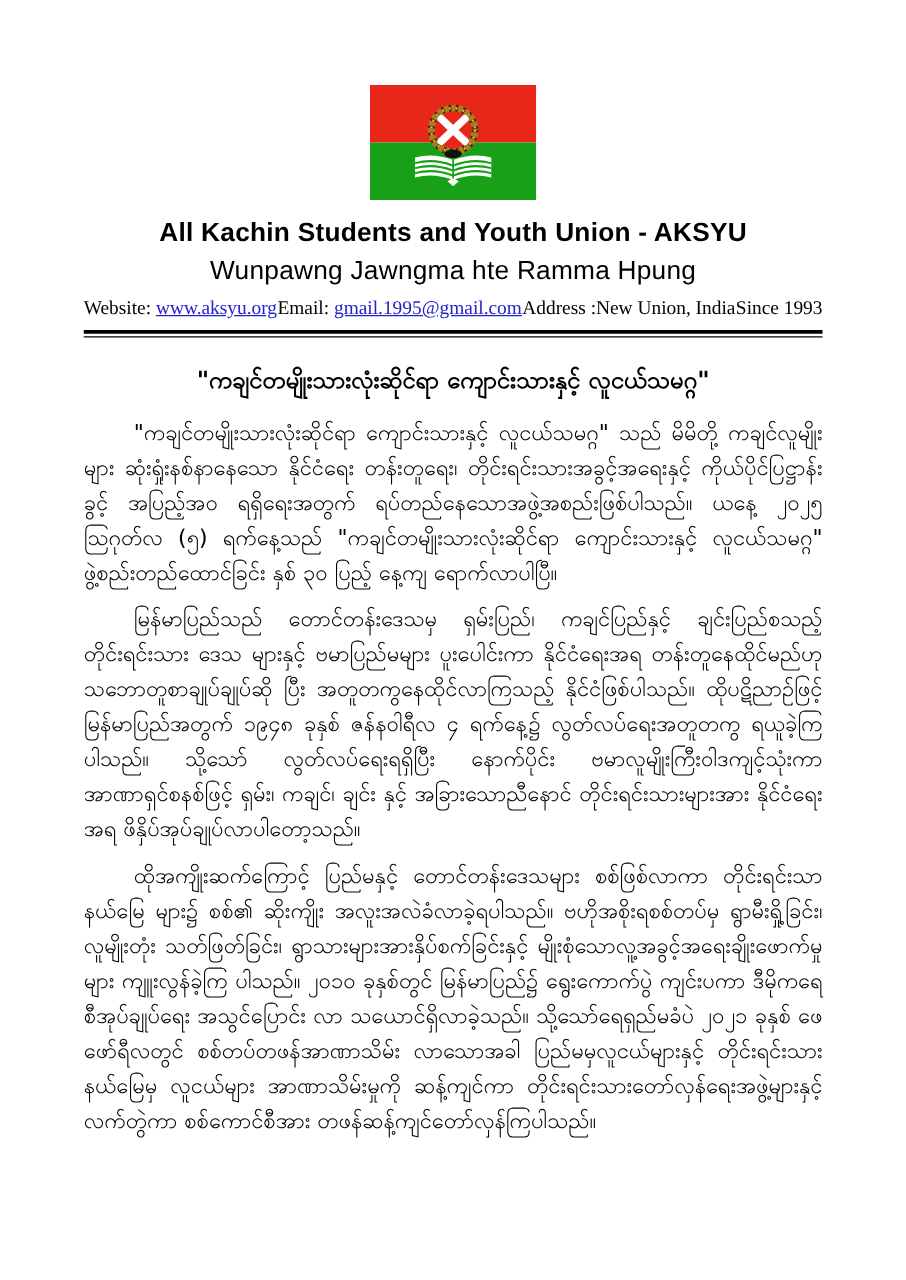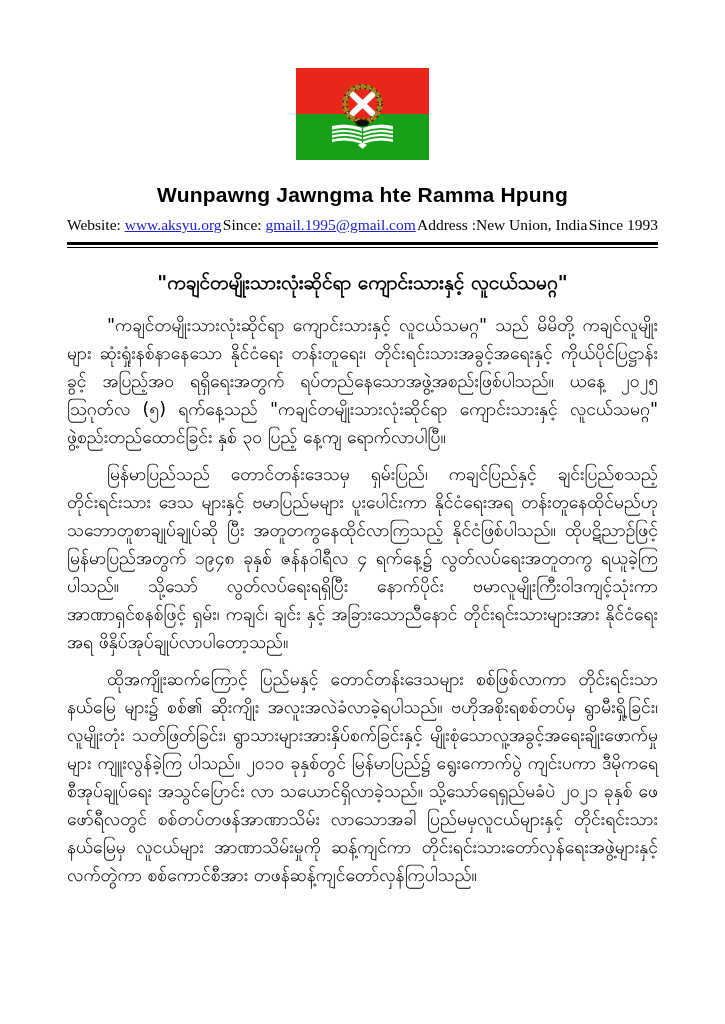--- a/index.html
+++ b/index.html
@@ -30,24 +30,24 @@
   .org-title {
     margin: 13px 0 0 0;
     font-family: "Liberation Sans", "DejaVu Sans", sans-serif;
     font-size: 21px;
     font-weight: bold;
     text-align: center;
     line-height: 27px;
     letter-spacing: 0.2px;
   }
   .org-subtitle {
-    margin: 21px 0 0 0;
+    margin: 3px 0 0 0;
     font-family: "Liberation Sans", "DejaVu Sans", sans-serif;
     font-size: 21px;
-    font-weight: bold;
+    font-weight: normal;
     text-align: center;
     line-height: 27px;
     letter-spacing: 0.2px;
   }
   .contact-line {
     margin-top: 7px;
     font-family: "Liberation Serif", "DejaVu Serif", serif;
     font-size: 15.5px;
     line-height: 20px;
     display: flex;
@@ -122,29 +122,30 @@
         <path d="M36,58 Q51,54 66.5,60 Q82,54 97,58 L97,74 Q82,70 66.5,76 Q51,70 36,74 Z" fill="#ffffff"></path>
         <path d="M36,62.5 Q51,58.5 66.5,64.5 Q82,58.5 97,62.5" fill="none" stroke="#18a018" stroke-width="1.6"></path>
         <path d="M36,66.5 Q51,62.5 66.5,68.5 Q82,62.5 97,66.5" fill="none" stroke="#18a018" stroke-width="1.6"></path>
         <path d="M36,70.5 Q51,66.5 66.5,72.5 Q82,66.5 97,70.5" fill="none" stroke="#18a018" stroke-width="1.6"></path>
         <path d="M66.5,60 L66.5,76" stroke="#18a018" stroke-width="1.4"></path>
         <path d="M62,77 L66.5,81 L71,77 L66.5,74.5 Z" fill="#ffffff"></path>
       </g>
     </svg>
   </div>
 
+  <h1 class="org-title">All Kachin Students and Youth Union - AKSYU</h1>
   <h2 class="org-subtitle">Wunpawng Jawngma hte Ramma Hpung</h2>
 
   <div class="contact-line">
     <span>
       <span>Website:</span>
       <a>www.aksyu.org</a>
     </span>
     <span>
-      <span>Since:</span>
+      <span>Email:</span>
       <a>gmail.1995@gmail.com</a>
     </span>
     <span>Address :New Union, India</span>
     <span>Since 1993</span>
   </div>
 
   <div class="header-rule"></div>
 
   <div class="doc-title">
     <div>"ကချင်တမျိုးသားလုံးဆိုင်ရာ ကျောင်းသားနှင့် လူငယ်သမဂ္ဂ"</div>

